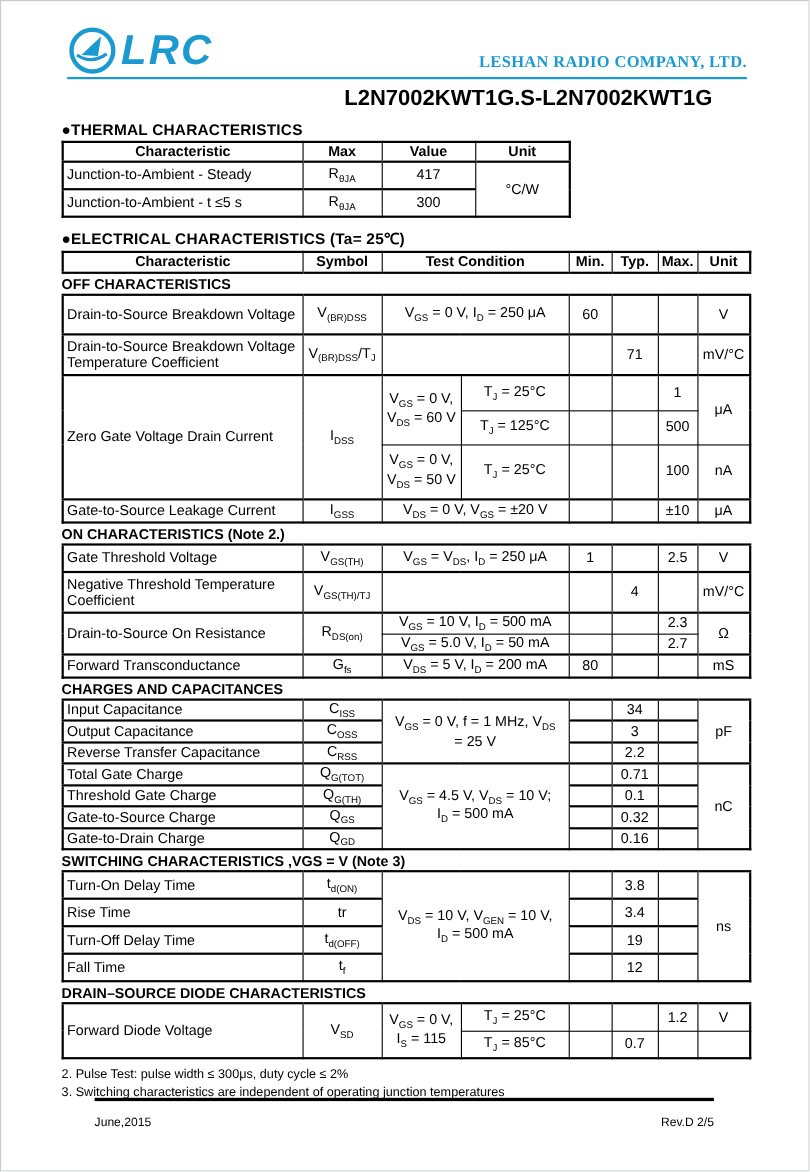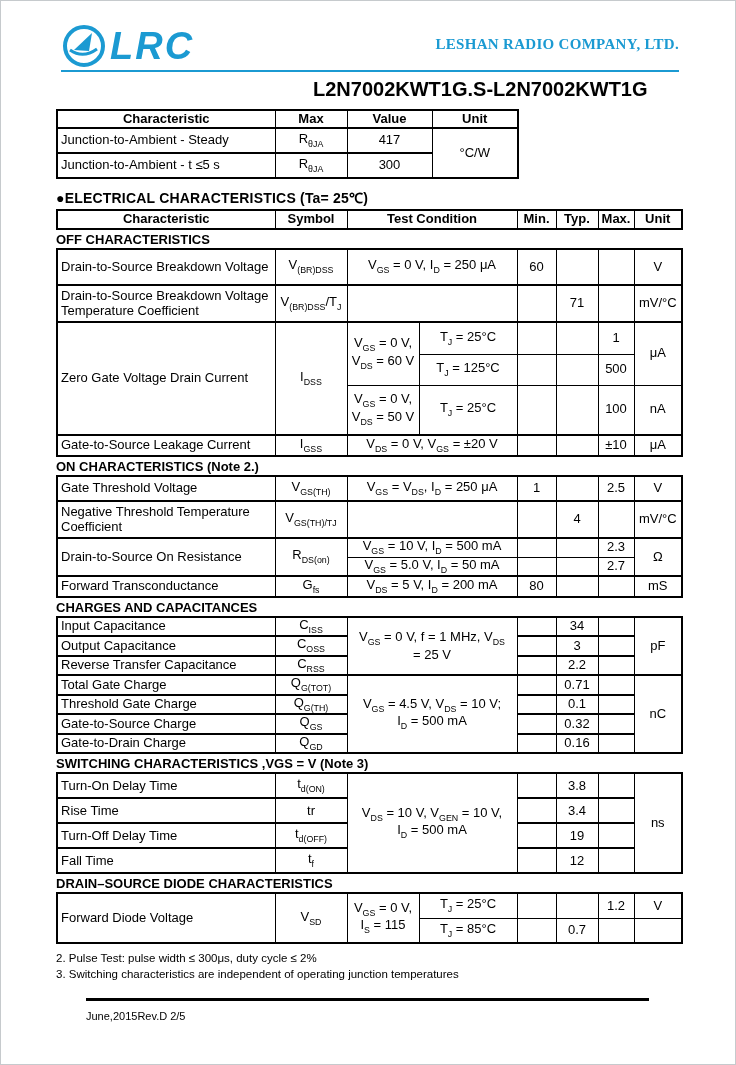--- a/index.html
+++ b/index.html
@@ -1,20 +1,20 @@
 <!DOCTYPE html>
 <html style="--brand: #1b9ad2;"><head>
 <meta charset="utf-8">
 <style>
   html,body {margin:0; padding:0; background:#fff;}
   .page {width:736px; height:1065px; background:#fff; border:1px solid #c6cacd; box-sizing:border-box;
          position:relative; font-family:"Liberation Sans", sans-serif; color:#000; overflow:hidden;}
   
   .header {padding:22px 56px 0 60px;}
-  .header-top {display:flex; justify-content:space-between; align-items:center;}
+  .header-top {display:flex; justify-content:space-between; align-items:flex-end;}
   .logo {display:flex; align-items:center; gap:3px; color:var(--brand,#1b9ad2);}
   .logo svg {display:block;}
   .logo-text {font-size:38px; font-weight:bold; font-style:italic; letter-spacing:2px; line-height:1;}
   .company {font-family:"Liberation Serif", serif; font-weight:bold;
             font-size:15px; color:var(--brand,#1b9ad2); padding-bottom:3px; letter-spacing:0.3px;}
   .brand-rule {height:2px; background:var(--brand,#1b9ad2); margin-top:1px;}
   .part-title {font-size:20px; font-weight:bold; margin-top:6px; padding-left:252px; white-space:nowrap;}
   
   .content {margin:8px 55px 0 55px; width:626px;}
   .sec-heading {font-size:14px; font-weight:bold; margin-top:9px; margin-bottom:2px; letter-spacing:0.2px;}
@@ -27,21 +27,21 @@
   .tbl th {font-size:13px; font-weight:bold; border-bottom-width:2px;}
   .tbl .c-name {text-align:left;}
   tr.major td {border-top-width:2px;}
   tr.h18{height:18px} tr.h19{height:19px} tr.h20{height:25px} tr.h21{height:21px}
   tr.h31{height:31px} tr.h32{height:32px} tr.h36{height:36px} tr.h37{height:37px} tr.h50{height:50px}
   sub {font-size:0.68em;}
   .notes {font-size:11.5px; margin-top:6px; line-height:1.4;}
   
   .footer {position:absolute; left:85px; right:86px; top:997px;}
   .footer-rule {border-top:3px solid #000;}
-  .footer-row {display:flex; justify-content:flex-start; font-size:11px; margin-top:9px;}
+  .footer-row {display:flex; justify-content:space-between; font-size:11px; margin-top:14px;}
 </style>
 </head>
 <body>
 
 <div class="page">
 
   <div class="header">
     <div class="header-top">
       <div class="logo">
         <svg width="46" height="46" viewBox="0 0 46 46">
@@ -52,20 +52,21 @@
         <span class="logo-text">LRC</span>
       </div>
       <div class="company">LESHAN RADIO COMPANY, LTD.</div>
     </div>
     <div class="brand-rule"></div>
     <div class="part-title">L2N7002KWT1G.S-L2N7002KWT1G</div>
   </div>
 
   <div class="content">
 
+    <div class="sec-heading">●THERMAL CHARACTERISTICS</div>
 
     <table class="tbl tbl-thermal">
       <colgroup>
           <col style="width:218px">
           <col style="width:72px">
           <col style="width:85px">
           <col style="width:86px">
         </colgroup>
       <tbody>
           <tr class="h18">

